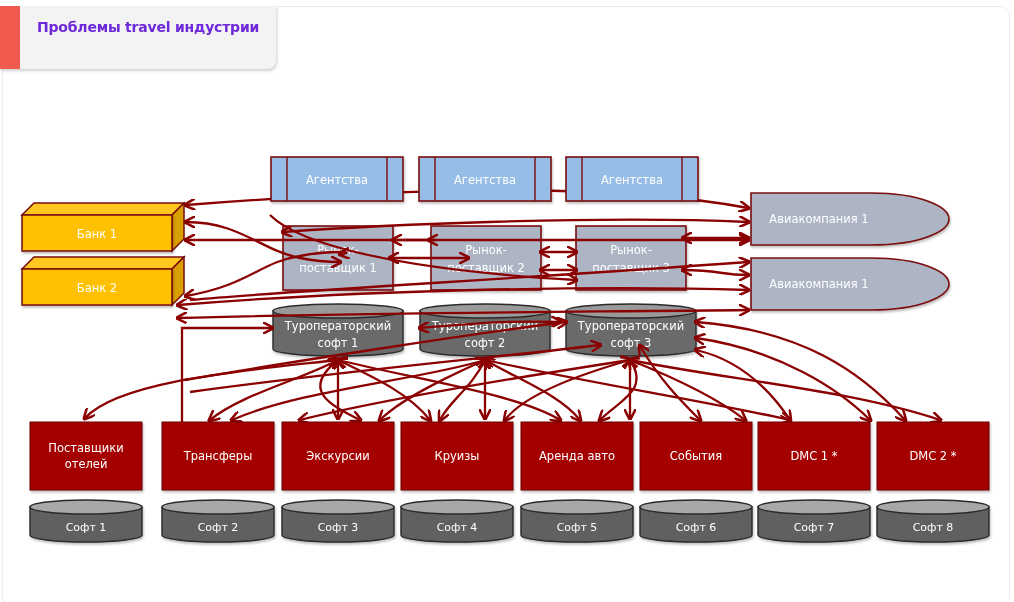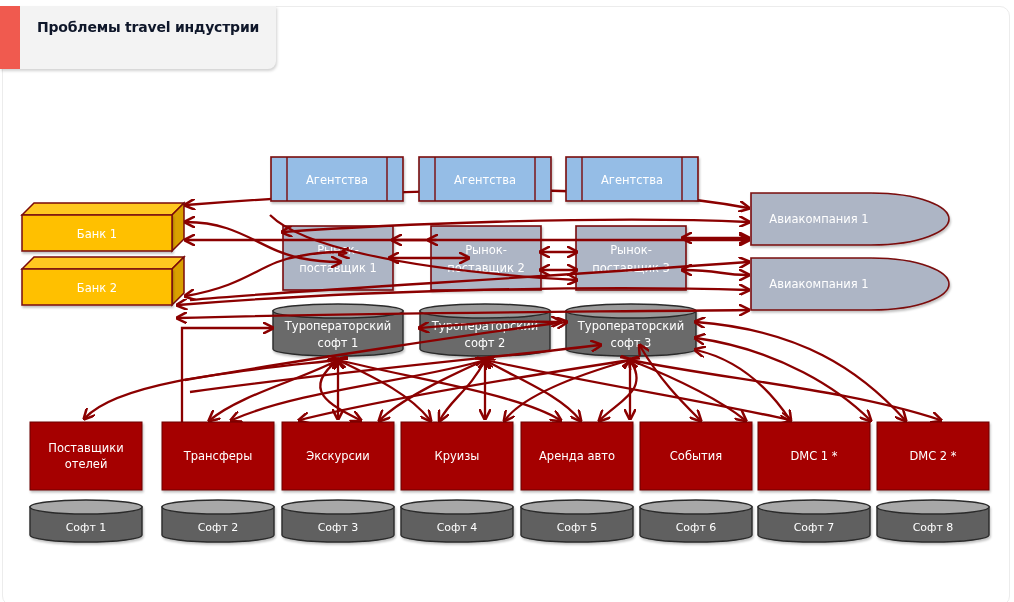--- a/index.html
+++ b/index.html
@@ -5,21 +5,21 @@
   html, body { margin: 0; padding: 0; background: #ffffff; }
   body { width: 1014px; height: 602px; position: relative; overflow: hidden;
          font-family: "DejaVu Sans", "Liberation Sans", sans-serif; }
   .frame { position: absolute; left: 2px; top: 6px; width: 1008px; height: 600px;
            border: 1px solid #ececec; border-radius: 10px; box-sizing: border-box; background: #fff; }
   .title-card { position: absolute; left: 0; top: 6px; width: 276px; height: 63px;
                 background: #f3f3f3; border-radius: 0 0 8px 0;
                 box-shadow: 1px 2px 3px rgba(0,0,0,0.18); }
   .title-accent { position: absolute; left: 0; top: 0; width: 20px; height: 63px; background: #f05a4f; }
   .title-text { position: absolute; left: 37px; top: 13px; font-size: 14px; font-weight: bold;
-                color: #0f172a; letter-spacing: -0.2px; white-space: nowrap; }
+                color: #6d28d9; letter-spacing: -0.2px; white-space: nowrap; }
   svg#diagram { position: absolute; left: 0; top: 0; }
   .lbl { fill: #ffffff; font-family: "DejaVu Sans", "Liberation Sans", sans-serif; font-size: 11.5px; }
   .lbl-sm { fill: #ffffff; font-family: "DejaVu Sans", "Liberation Sans", sans-serif; font-size: 11px; }
 </style>
 </head>
 <body>
 
 <div class="frame"></div>
 
 <div class="title-card">

